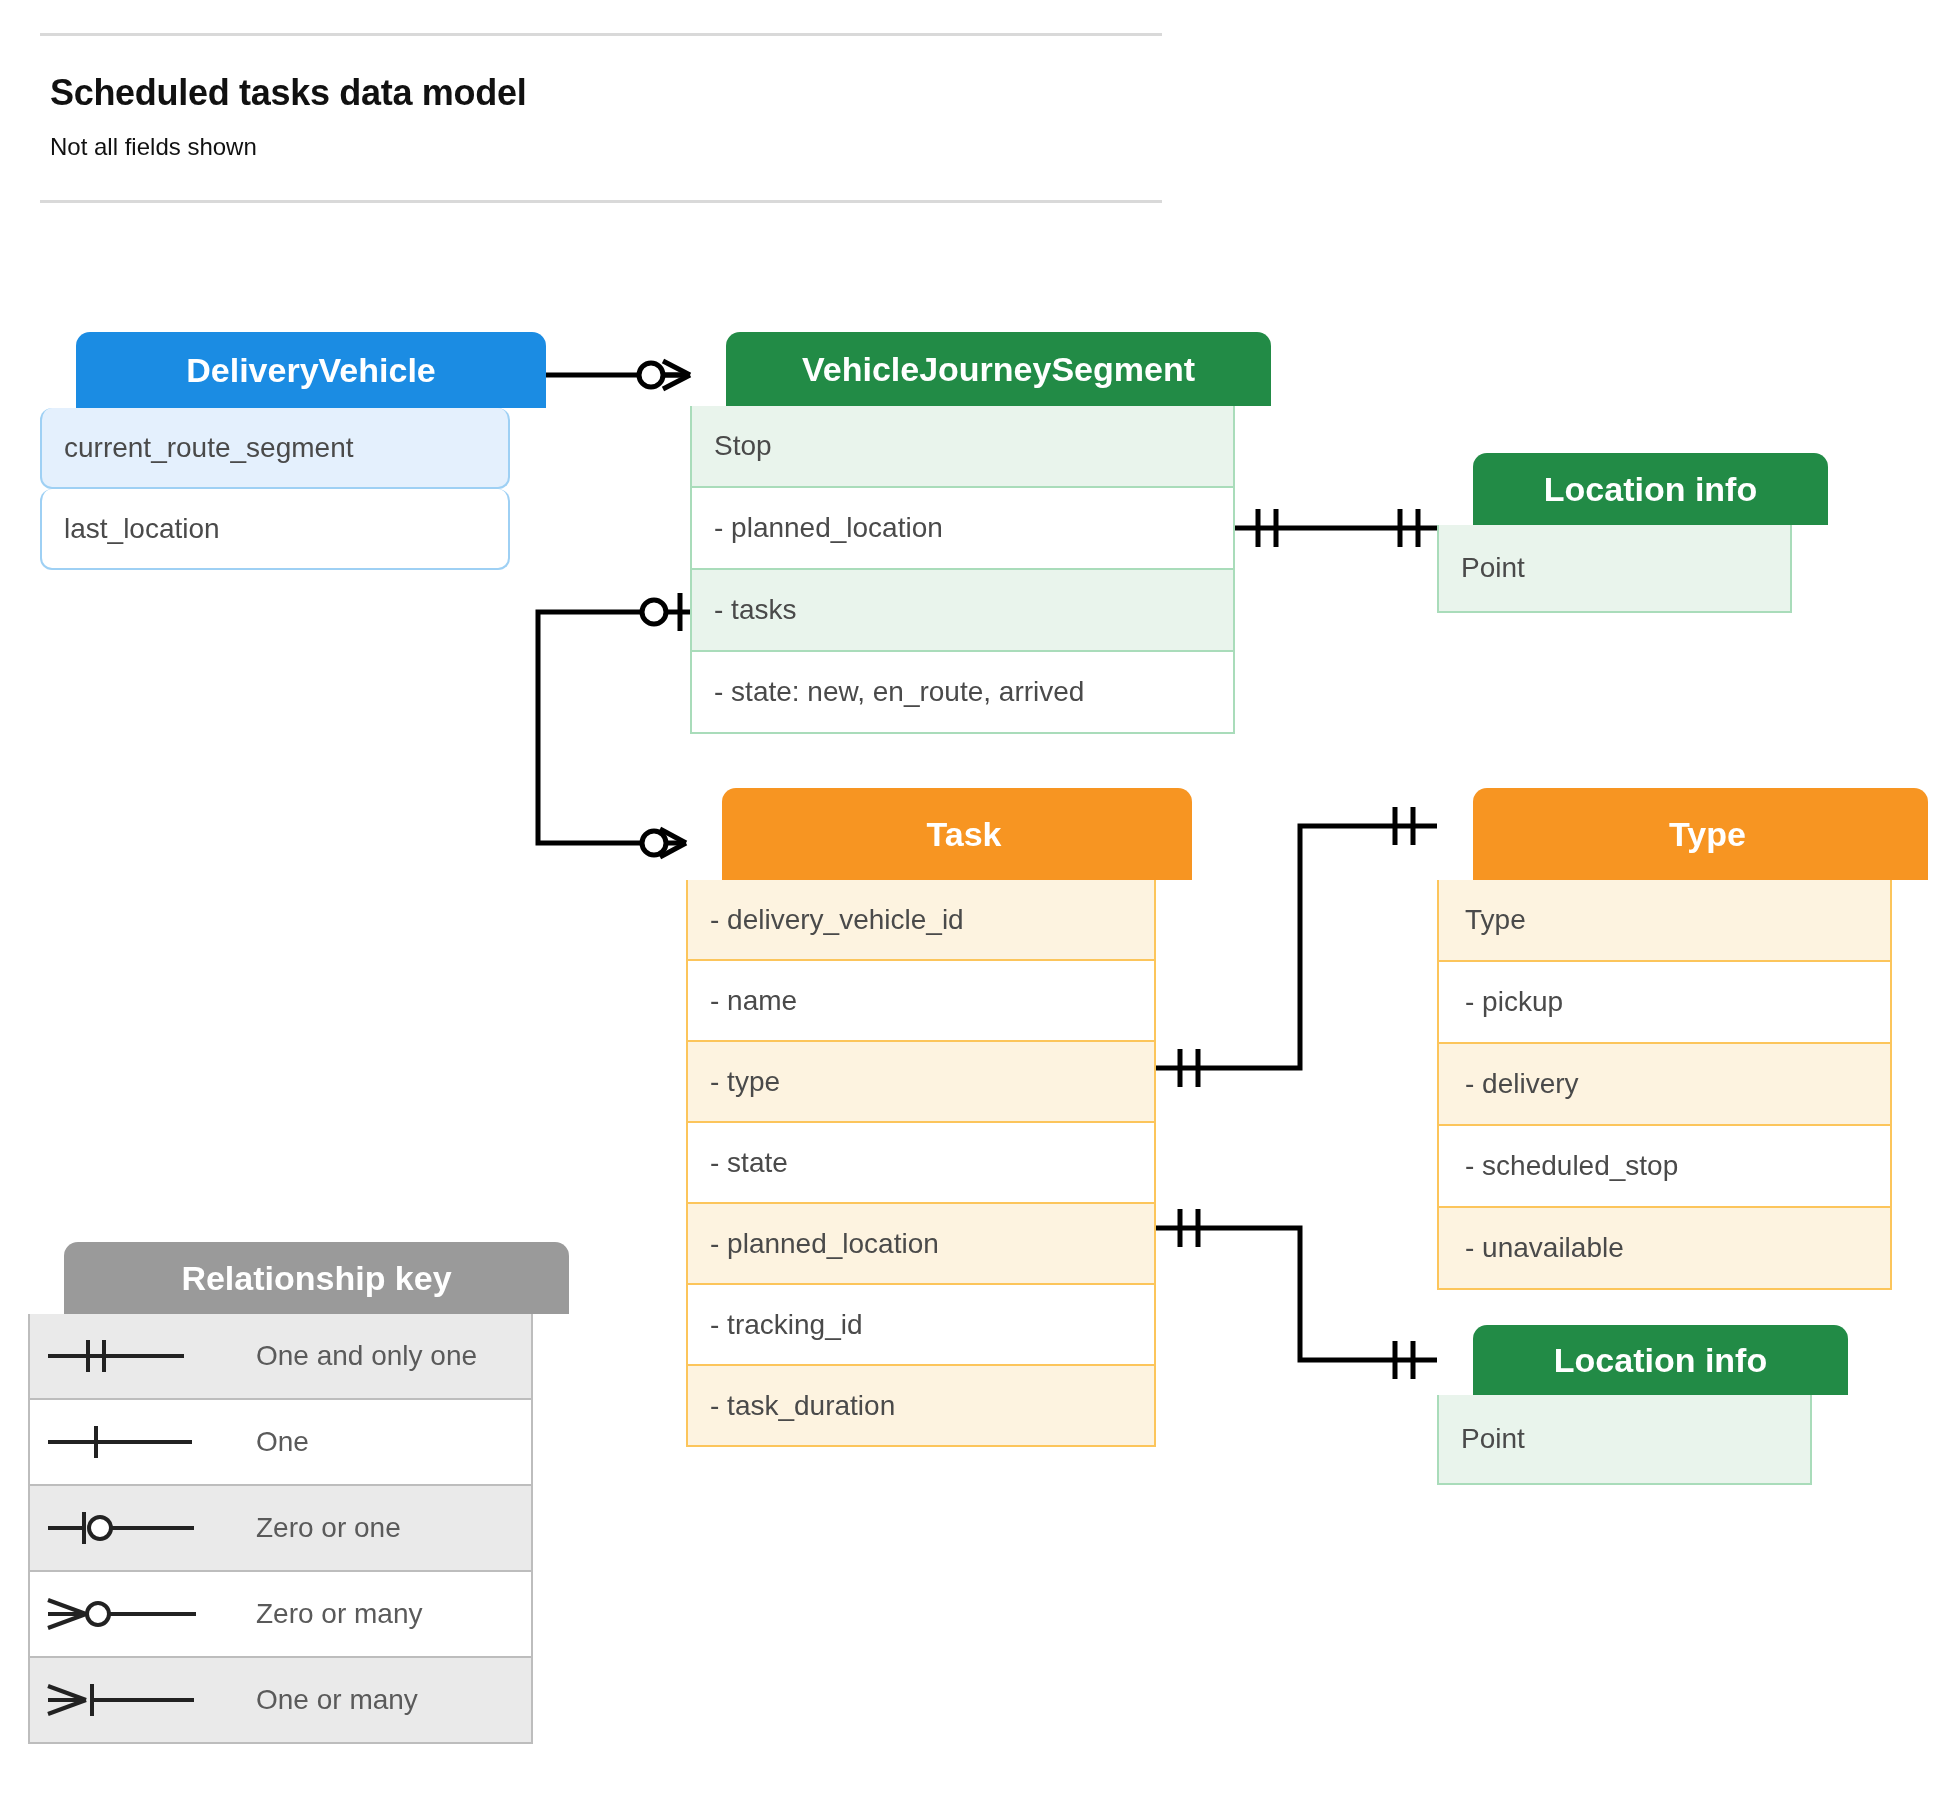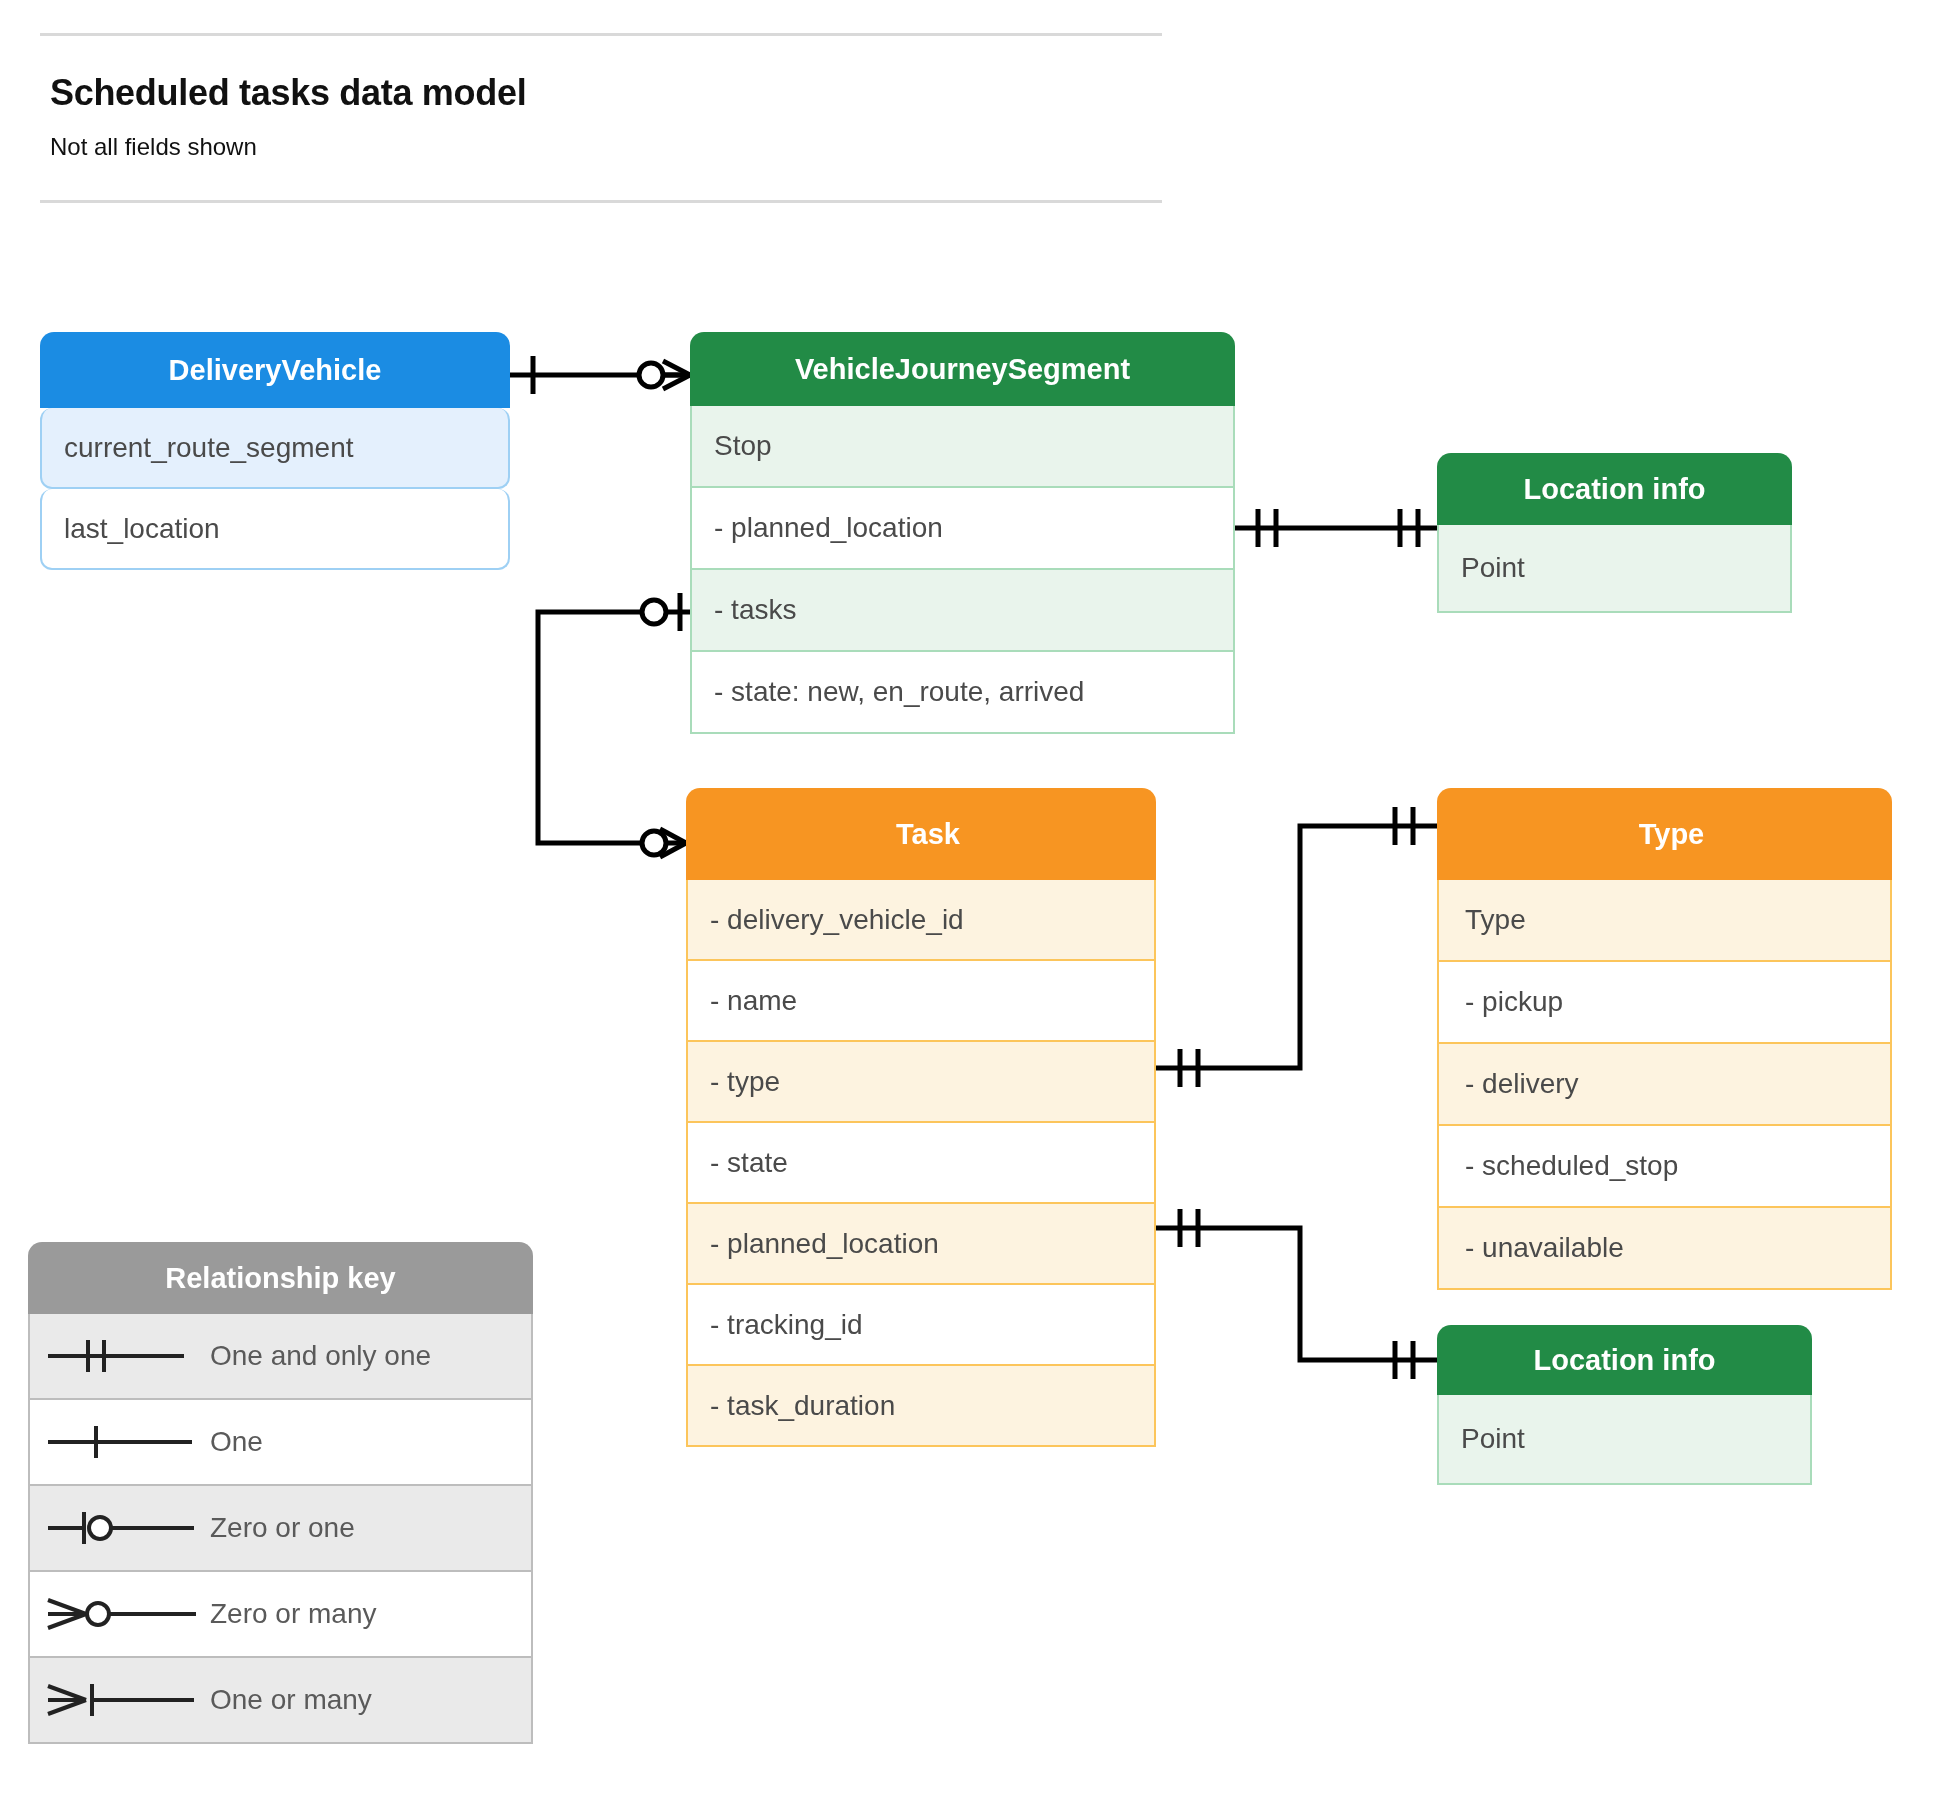--- a/index.html
+++ b/index.html
@@ -53,27 +53,28 @@
   
   .entity {
     position: absolute;
     box-sizing: border-box;
   }
   .entity .ehead {
     box-sizing: border-box;
     width: 100%;
     border-radius: 14px 14px 0 0;
     color: #ffffff;
-    font-size: 29px;
+    font-size: 34px;
     font-weight: bold;
     text-align: center;
     display: flex;
     align-items: center;
     justify-content: center;
     white-space: nowrap;
+    margin-left: 36px;
   }
   .entity .erow {
     box-sizing: border-box;
     width: 100%;
     display: flex;
     align-items: center;
     font-size: 28px;
     color: #4a4a4a;
     white-space: nowrap;
   }
@@ -95,21 +96,21 @@
 
   
   .orange .ehead { background: #f79522; height: 92px; padding-left: 14px; }
   .orange .erow  { border: 2px solid #fcc55b; border-top: none;
                    padding-left: 22px; }
   .orange .erow.alt  { background: #fdf3e0; }
   .orange .erow.plain{ background: #ffffff; }
 
   
   .grey .ehead { background: #9a9a9a; height: 72px; }
-  .grey .erow  { border: 2px solid #bdbdbd; border-top: none; }
+  .grey .erow  { border: 2px solid #bdbdbd; border-top: none; gap: 46px; }
   .grey .erow.alt  { background: #eaeaea; }
   .grey .erow.plain{ background: #ffffff; }
 
   
   #box-deliveryvehicle { left: 40px;   top: 332px;  width: 470px; }
   #box-deliveryvehicle .erow { height: 81px; border-radius: 12px; }
 
   #box-vjs { left: 690px;  top: 332px;  width: 545px; }
   #box-vjs .erow { height: 82px; }
 

